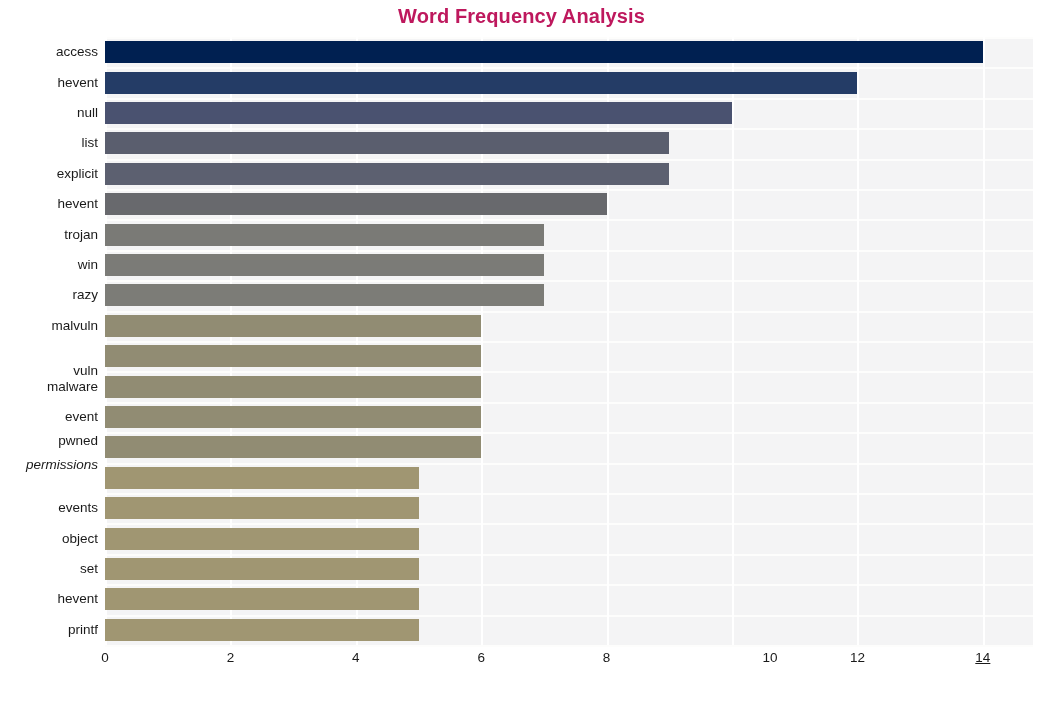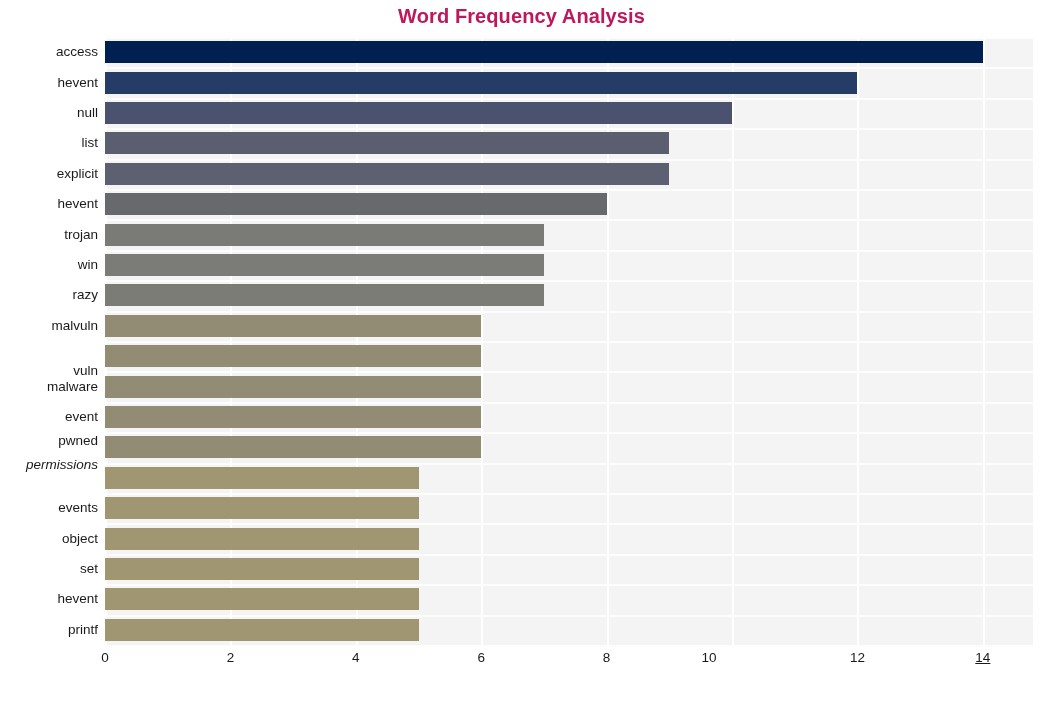--- a/index.html
+++ b/index.html
@@ -181,19 +181,19 @@
       <div class="ylabel" style="top: 554.4px;">hevent</div>
       <div class="ylabel" style="top: 584.8px;">printf</div>
     </div>
 
   <div id="xlabels">
       <div class="xlabel" style="left: 105px;">0</div>
       <div class="xlabel" style="left: 230.405px;">2</div>
       <div class="xlabel" style="left: 355.811px;">4</div>
       <div class="xlabel" style="left: 481.216px;">6</div>
       <div class="xlabel" style="left: 606.622px;">8</div>
-      <div class="xlabel" style="left: 709px;">10</div>
+      <div class="xlabel" style="left: 770px;">10</div>
       <div class="xlabel" style="left: 857.432px;">12</div>
       <div class="xlabel" style="left: 982.838px; text-decoration: underline;">14</div>
     </div>
 
 
 </div>
 
 </body></html>

